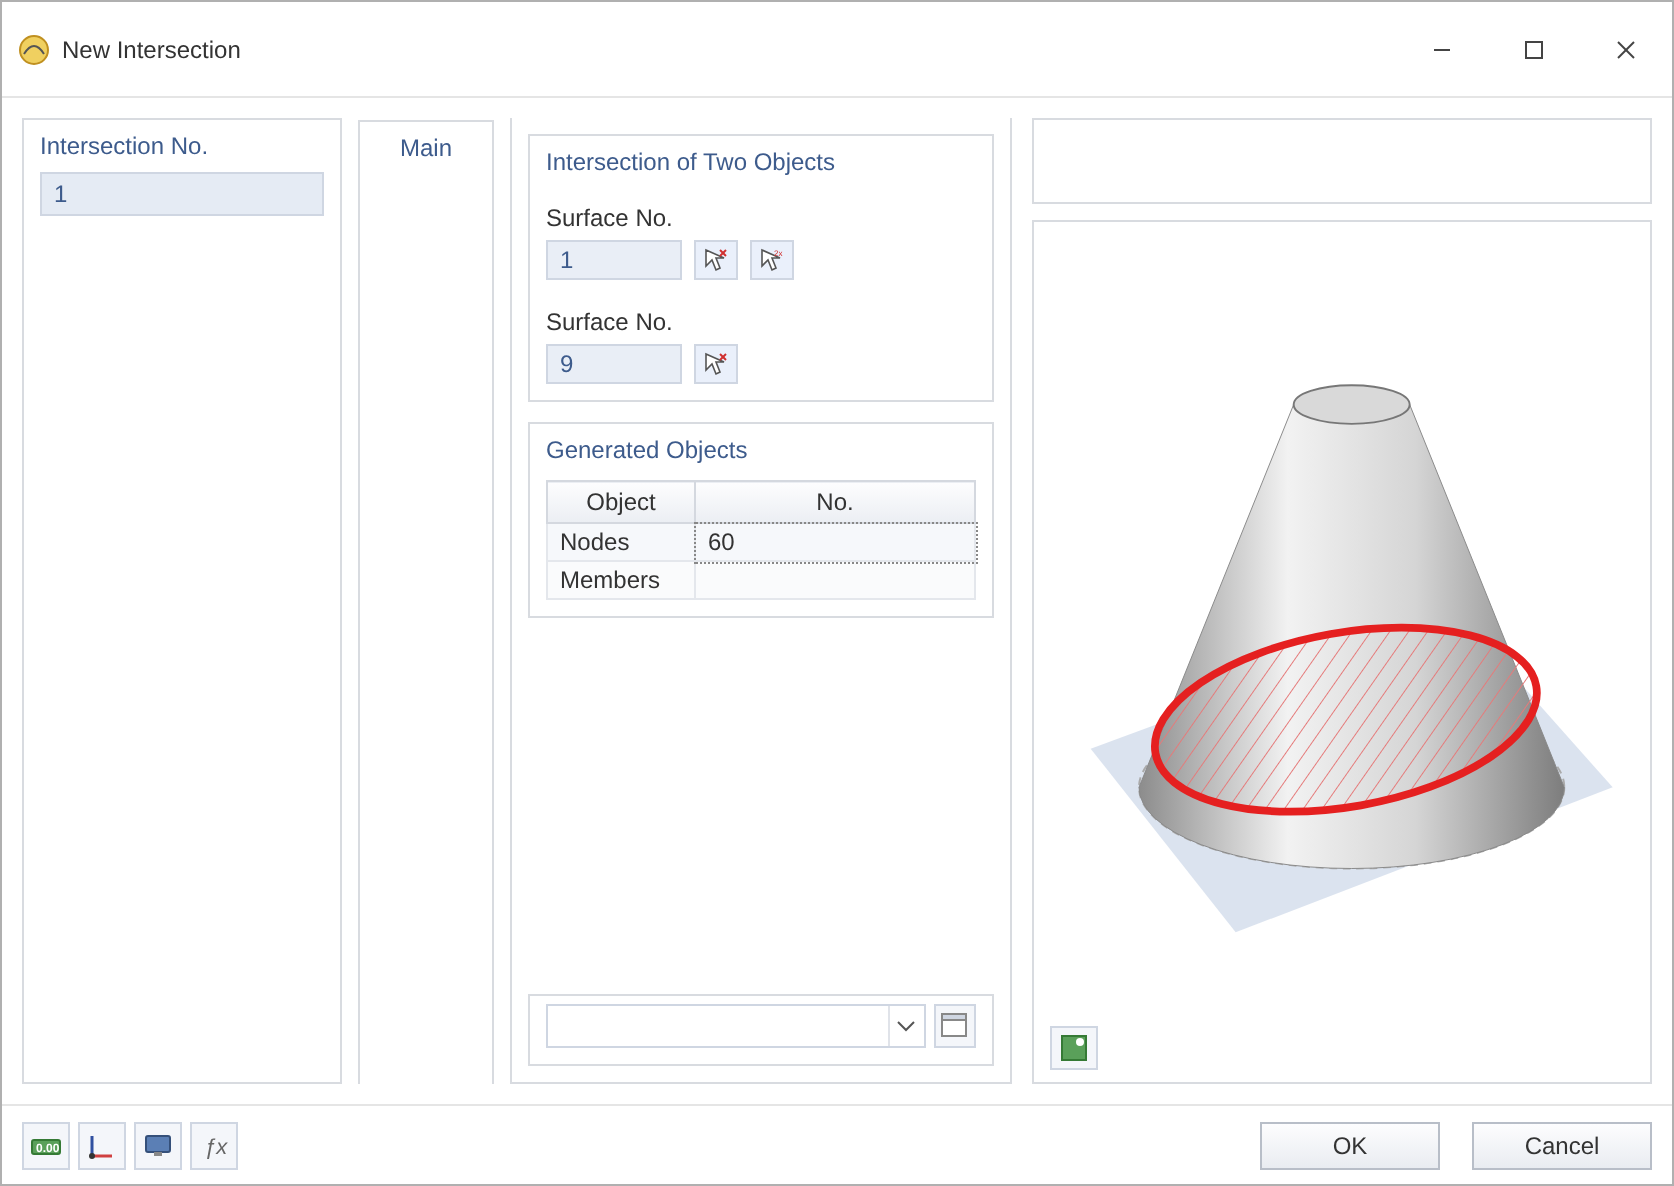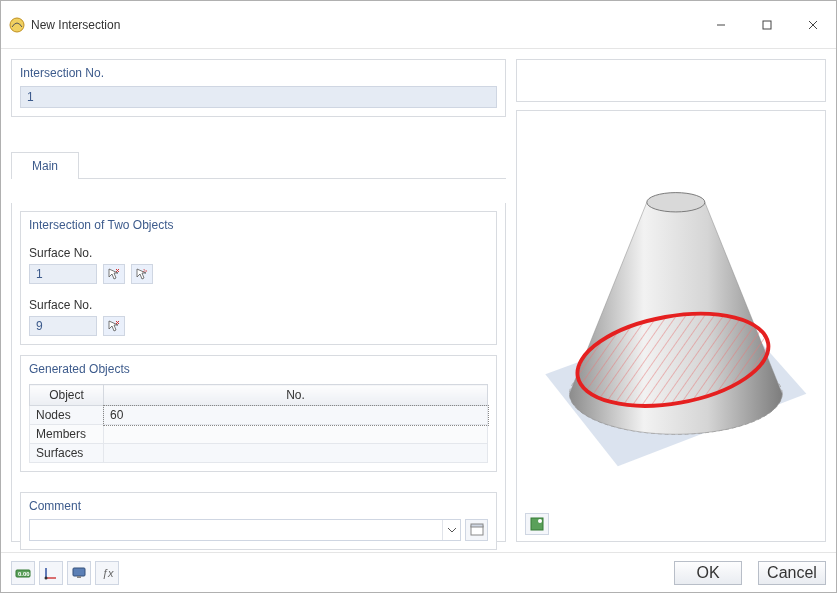--- a/index.html
+++ b/index.html
@@ -8,36 +8,36 @@
   
   .titlebar { height:48px; display:flex; align-items:center; border-bottom:1px solid #e5e5e5; }
   .titlebar .app-icon { width:16px; height:16px; margin-left:8px; display:inline-block; }
   .titlebar .title { margin-left:6px; font-size:12px; color:#333; }
   .titlebar .spacer { flex:1; }
   .win-btn { width:46px; height:30px; display:flex; align-items:center; justify-content:center; color:#444; }
   .win-btn svg { width:10px; height:10px; }
 
   
   .body-area { flex:1; padding:10px; display:flex; gap:10px; overflow:hidden; }
-  .left-col { flex:1; display:flex; flex-direction:column; gap:24px; min-width:0; }
+  .left-col { flex:1; display:flex; flex-direction:row; gap:8px; min-width:0; }
   .right-col { width:310px; display:flex; flex-direction:column; gap:8px; }
 
   
   .group { border:1px solid #d8dbe0; background:#fff; }
   .group-title { color:#3d5b8c; font-size:12px; padding:6px 8px 2px 8px; }
   .group-body { padding:4px 8px 8px 8px; }
   .field-row { display:flex; align-items:center; gap:6px; margin-top:4px;}
   .num-input { width:68px; height:20px; background:#e9eef6; border:1px solid #cfd6e2; color:#3d5b8c; padding:2px 6px; font-size:12px; }
   .num-input-wide { width:100%; height:22px; background:#e5ebf4; border:1px solid #cfd6e2; color:#3d5b8c; padding:2px 6px; font-size:12px; }
   .mini-btn { width:22px; height:20px; background:#eaf0fb; border:1px solid #cfd6e2; display:flex; align-items:center; justify-content:center; }
   .mini-btn svg { width:12px; height:12px; }
   .label-small { font-size:12px; color:#333; margin-top:8px; display:block; }
 
   
-  .tabs { display:flex; border-bottom:1px solid #d8dbe0; margin-top:10px;align-items:center;}
+  .tabs { display:flex; border-bottom:1px solid #d8dbe0; margin-top:0;}
   .tab { padding:6px 20px; border:1px solid #d8dbe0; border-bottom:none; background:#f4f6fa; color:#3d5b8c; font-size:12px; position:relative; top:1px; }
   .tab.active { background:#fff; }
 
   .tab-content { border:1px solid #d8dbe0; border-top:none; padding:8px; display:flex; flex-direction:column; gap:10px; flex:1; min-height:0;}
 
   
   table.gen { width:100%; border-collapse:collapse; font-size:12px; }
   table.gen th { background:linear-gradient(#fdfdfe,#ebeef3); border:1px solid #d4d8df; padding:3px 6px; font-weight:normal; color:#333; }
   table.gen td { border:1px solid #e4e7ec; padding:2px 6px; background:#fafbfc;margin-left:16px; }
   table.gen td.label { width:70px; }
@@ -55,21 +55,21 @@
   .icon-btn svg { width:14px; height:14px; }
 
   
   .preview { flex:1; border:1px solid #d8dbe0; background:#fff; display:flex; align-items:center; justify-content:center; position:relative;}
   .preview-icon-bar { position:absolute; left:8px; bottom:6px; }
   .small-top-right-box { height:50px; border:1px solid #d8dbe0; background:#fff;}
 
   
   .footer { height:40px; border-top:1px solid #e5e5e5; display:flex; align-items:center; padding:0 10px; gap:4px;text-align:center;}
   .footer .spacer { flex:1; }
-  .btn { width:68px; height:24px; border:1px solid #b8bec8; background:linear-gradient(#fdfdfe,#e9ecf1); font-size:16px; color:#333; display:flex; align-items:center; justify-content:center; cursor:default;}
+  .btn { width:90px; height:24px; border:1px solid #b8bec8; background:linear-gradient(#fdfdfe,#e9ecf1); font-size:12px; color:#333; display:flex; align-items:center; justify-content:center; cursor:default;}
   .tool-btn { width:24px; height:24px; border:1px solid #cfd6e2; background:#f4f6fa; display:flex; align-items:center; justify-content:center;}
   .tool-btn svg{width:16px;height:16px;}
 </style>
 </head>
 <body>
 
 <div class="window">
 
   <div class="titlebar">
     <span class="app-icon">
@@ -161,33 +161,28 @@
               </thead>
               <tbody>
                 <tr>
                   <td class="label">Nodes</td>
                   <td class="editing">60</td>
                 </tr>
                 <tr>
                   <td class="label">Members</td>
                   <td></td>
                 </tr>
-                <tr>
-                  <td class="label">Surfaces</td>
-                  <td></td>
-                </tr>
               </tbody>
             </table>
           </div>
         </div>
 
         <div class="flex-fill"></div>
 
         <div class="group">
-          <div class="group-title">Comment</div>
           <div class="group-body">
              <div style="display:flex; align-items:center;">
                <div class="combo">
                  <input value="" style="">
                  <div class="chev">
                    <svg viewBox="0 0 10 10" width="10" height="10">
                       <path d="M1 3 L5 7 L9 3" fill="none" stroke="#555" stroke-width="1"></path>
                     </svg>
                  </div>
                </div>

